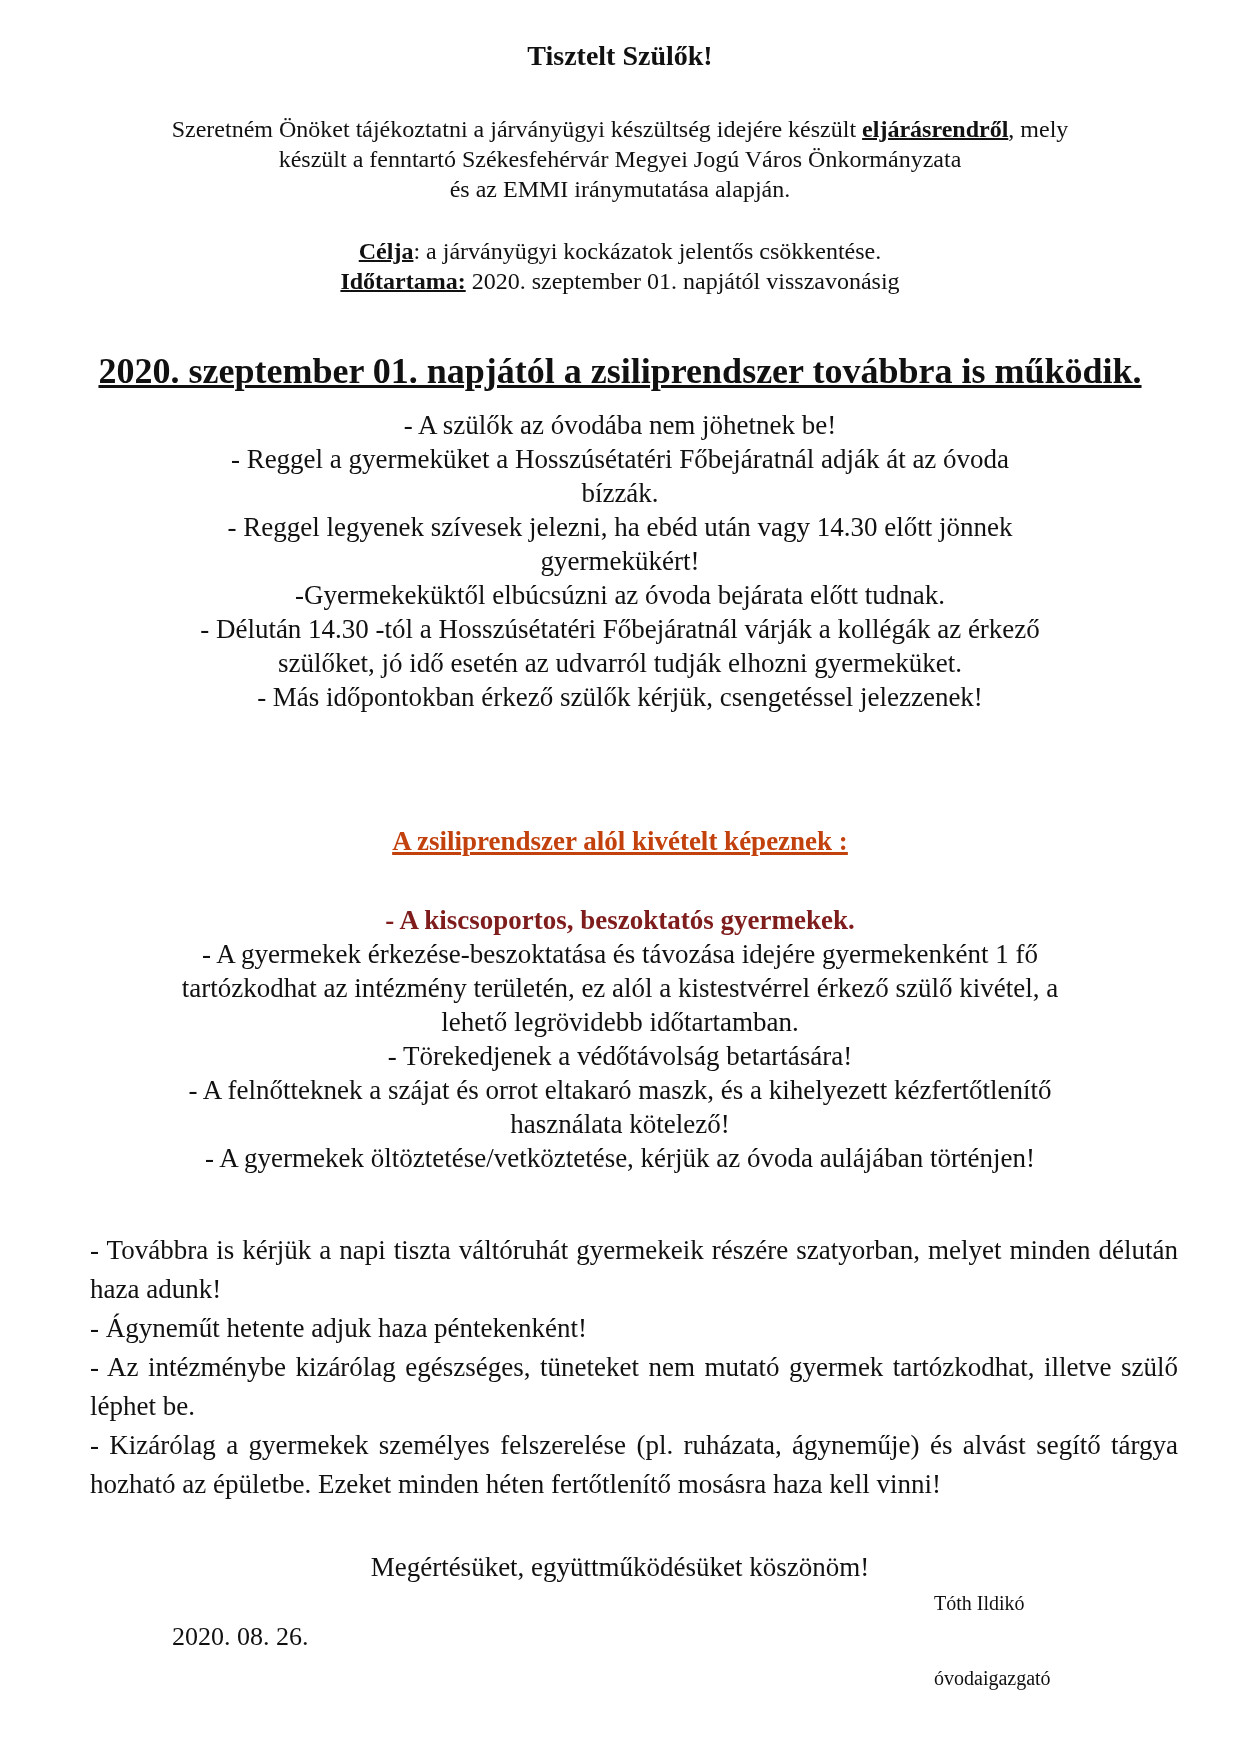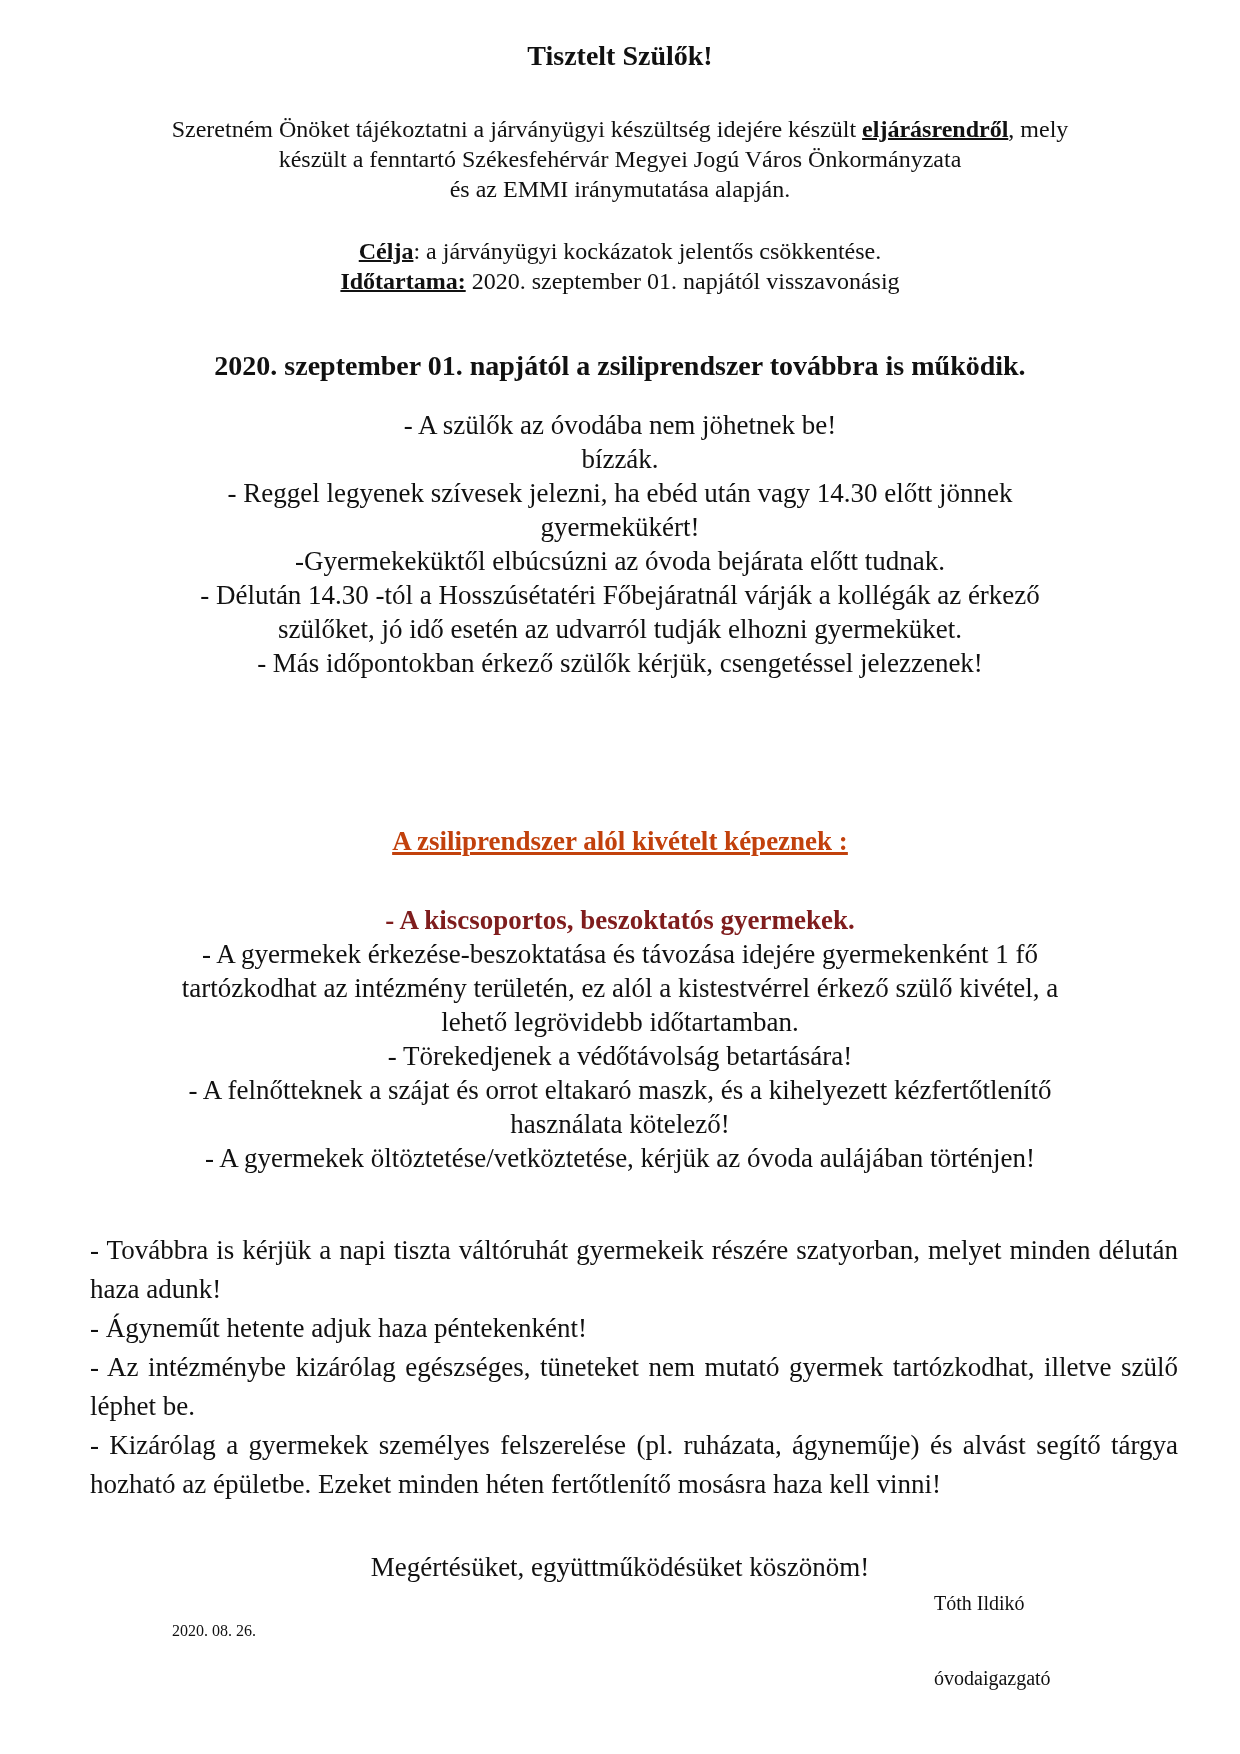--- a/index.html
+++ b/index.html
@@ -4,33 +4,33 @@
 <style>
   html, body { margin:0; padding:0; background:#ffffff; }
   body { width:1240px; height:1754px; position:relative; overflow:hidden;
          font-family:"Liberation Serif", "DejaVu Serif", serif; color:#111; }
   .abs { position:absolute; left:0; width:1240px; text-align:center; white-space:nowrap; }
   .greeting { top:40px; font-size:28px; font-weight:bold; }
   .intro { top:114px; font-size:24px; line-height:30px; }
   .intro .kw { font-weight:bold; text-decoration:underline; text-decoration-thickness:2px; }
   .purpose { top:236px; font-size:24px; line-height:30px; }
   .purpose .lbl { font-weight:bold; text-decoration:underline; text-decoration-thickness:2px; }
-  .h1 { top:350px; font-size:28px; font-weight:bold; text-decoration-thickness:3px; }
+  .h1 { top:350px; font-size:36px; font-weight:bold; text-decoration:underline; text-decoration-thickness:3px; }
   .rules { top:408px; font-size:27px; line-height:34px; }
   .rules p { margin:0; }
   .redhead { top:826px; font-size:27px; font-weight:bold; color:#c2410c; text-decoration:underline; text-decoration-thickness:3px; }
   .redsub { top:905px; font-size:27px; font-weight:bold; color:#7f1d1d; }
   .exc { top:937px; font-size:27px; line-height:34px; }
   .exc p { margin:0; }
   .notes { position:absolute; left:90px; width:1088px; top:1231px; font-size:27px; line-height:39px; text-align:justify; }
   .notes p { margin:0; }
   .thanks { top:1552px; font-size:27px; }
   .sig-name { position:absolute; left:934px; top:1592px; font-size:20px; }
   .sig-role { position:absolute; left:934px; top:1622px; font-size:20px;margin-top:45px; }
-  .date { position:absolute; left:172px; top:1622px; font-size:16px; }
+  .date { position:absolute; left:172px; top:1622px; font-size:26px; }
 </style>
 </head>
 <body>
 
 <div class="abs greeting">Tisztelt Szülők!</div>
 
 <div class="abs intro">
   <div><span>Szeretném Önöket tájékoztatni a járványügyi készültség idejére készült </span><span class="kw">eljárásrendről</span><span>, mely</span></div>
   <div>készült a fenntartó Székesfehérvár Megyei Jogú Város Önkormányzata</div>
   <div>és az EMMI iránymutatása alapján.</div>
@@ -38,20 +38,21 @@
 
 <div class="abs purpose">
   <div><span class="lbl">Célja</span><span>: a járványügyi kockázatok jelentős csökkentése.</span></div>
   <div><span class="lbl">Időtartama:</span><span> 2020. szeptember 01. napjától visszavonásig</span></div>
 </div>
 
 <div class="abs h1">2020. szeptember 01. napjától a zsiliprendszer továbbra is működik.</div>
 
 <div class="abs rules">
   <p>- A szülők az óvodába nem jöhetnek be!</p>
+  <p>- Reggel a gyermeküket a Hosszúsétatéri Főbejáratnál adják át az óvoda</p>
   <p>bízzák.</p>
   <p>- Reggel legyenek szívesek jelezni, ha ebéd után vagy 14.30 előtt jönnek</p>
   <p>gyermekükért!</p>
   <p>-Gyermekeküktől elbúcsúzni az óvoda bejárata előtt tudnak.</p>
   <p>- Délután 14.30 -tól  a Hosszúsétatéri Főbejáratnál várják a kollégák az érkező</p>
   <p>szülőket, jó idő esetén az udvarról tudják elhozni gyermeküket.</p>
   <p>- Más  időpontokban érkező szülők kérjük,  csengetéssel jelezzenek!</p>
 </div>
 
 <div class="abs redhead">A zsiliprendszer alól kivételt képeznek :</div>

